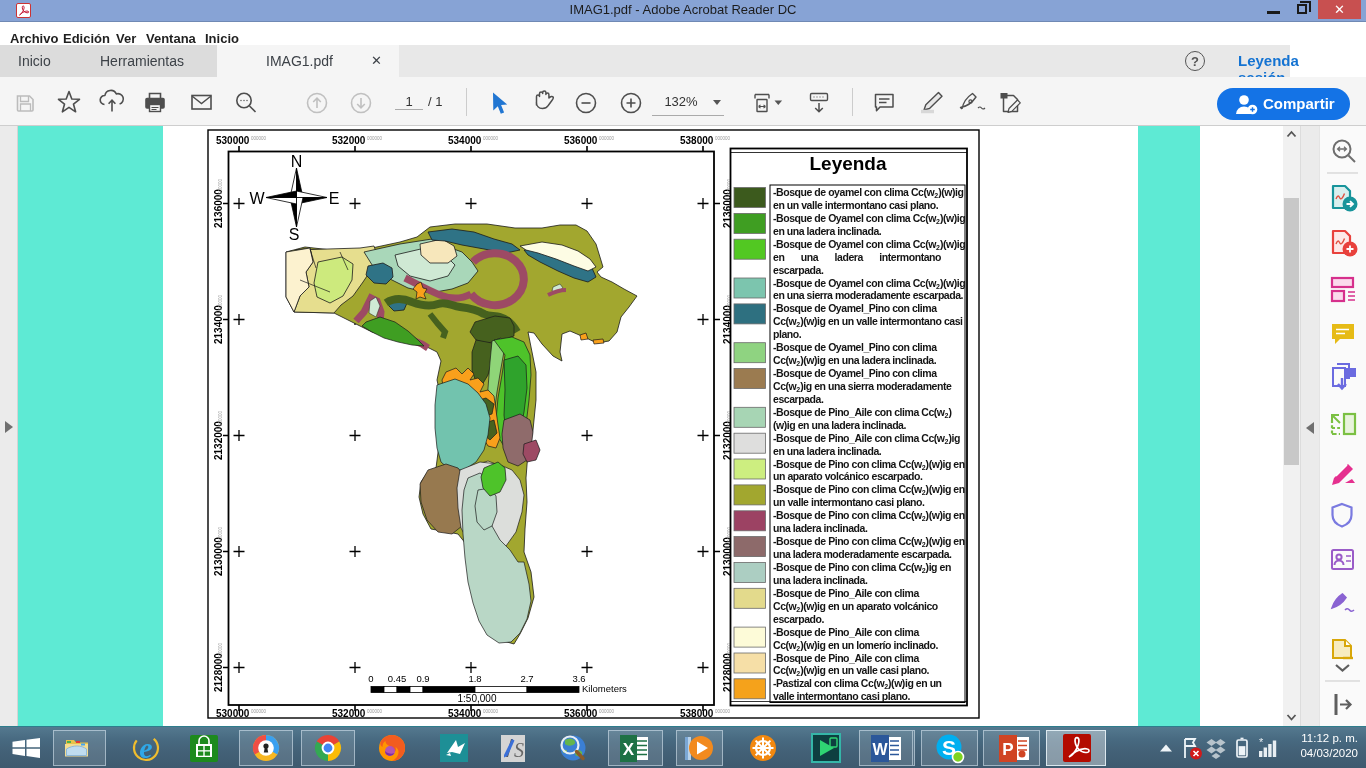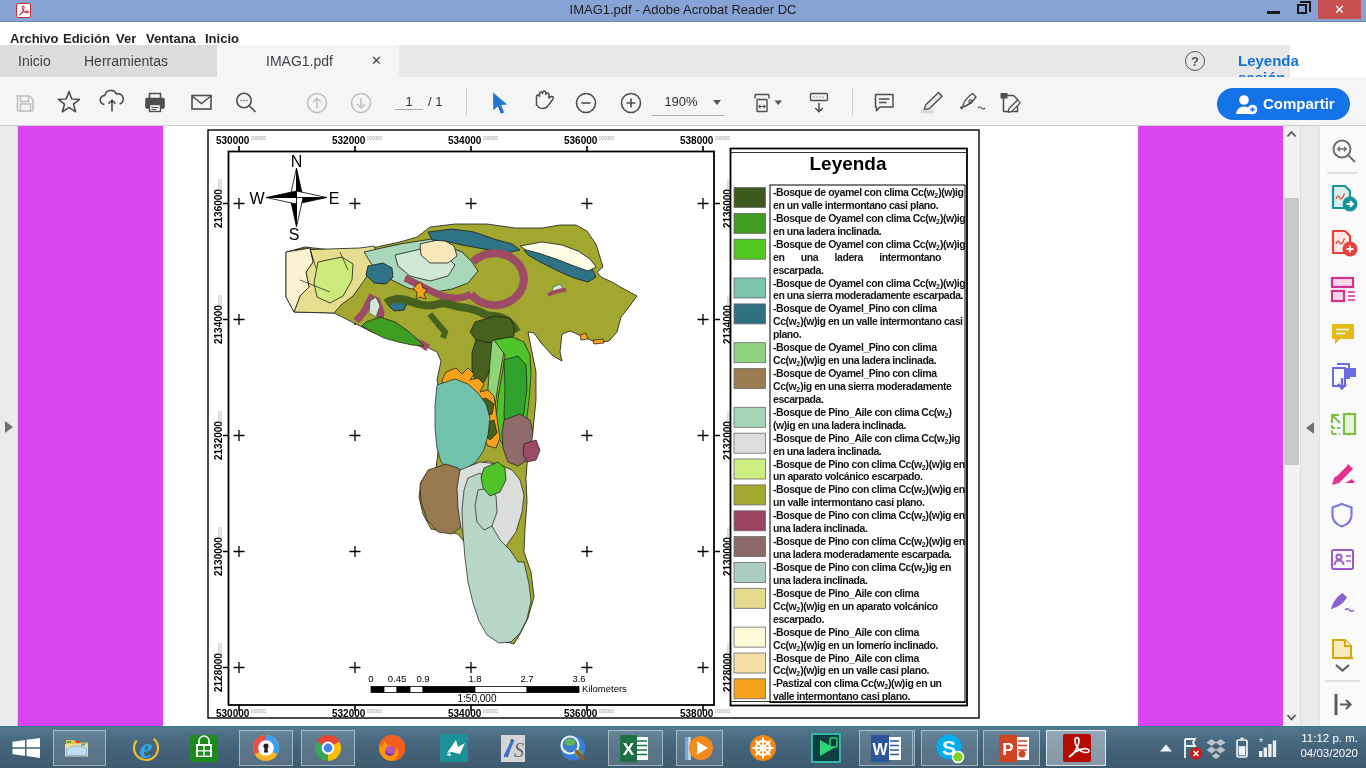--- a/index.html
+++ b/index.html
@@ -33,21 +33,21 @@
   #pgnum { position:absolute; left:395px; top:17px; width:28px; text-align:center; font-size:13px; color:#333; border-bottom:1px solid #aaa; }
   #pgtot { position:absolute; left:428px; top:17px; font-size:13px; color:#333; }
   .vdiv { position:absolute; top:11px; width:1px; height:28px; background:#ccc; }
   #zoomtxt { position:absolute; left:655px; top:17px; width:52px; text-align:center; font-size:13px; color:#333; }
   #zoomline { position:absolute; left:652px; top:38px; width:72px; height:1px; background:#aaa; }
   .caret { position:absolute; width:0; height:0; border-left:4px solid transparent; border-right:4px solid transparent; border-top:5px solid #555; }
   #compartir { position:absolute; left:1217px; top:11px; width:133px; height:32px; background:#1473e6; border-radius:16px; color:#fff; }
   #compartir .ctx { position:absolute; left:46px; top:7px; font-size:15px; font-weight:bold;text-align:center; }
 
   
-  #docarea { position:absolute; left:0; top:126px; width:1366px; height:600px; background:#d946ef; }
+  #docarea { position:absolute; left:0; top:126px; width:1200px; height:600px; background:#5eead4; }
   #leftrail { position:absolute; left:0; top:0; width:18px; height:600px; background:#ebebeb; border-right:1px solid #d4d4d4; }
   #lefttri { position:absolute; left:5px; top:295px; width:0; height:0; border-top:6px solid transparent; border-bottom:6px solid transparent; border-left:8px solid #6f6f6f; }
   #page { position:absolute; left:163px; top:0px; width:975px; height:600px; background:#ffffff; }
   #vsb { position:absolute; left:1283px; top:0; width:17px; height:600px; background:#f1f1f1; }
   #vsb .thumb { position:absolute; left:1px; top:72px; width:15px; height:267px; background:#c8c8c8; }
   #rail2 { position:absolute; left:1300px; top:0; width:19px; height:600px; background:#ebebeb; border-left:1px solid #dcdcdc;}
   #righttri { position:absolute; left:1306px; top:296px; width:0; height:0; border-top:6px solid transparent; border-bottom:6px solid transparent; border-right:8px solid #6f6f6f; }
   #toolspanel { position:absolute; left:1319px; top:0; width:47px; height:600px; background:#fafafa; border-left:1px solid #e4e4e4; }
 
   
@@ -83,21 +83,21 @@
     <span style="left:63px">Edición</span>
     <span style="left:116px">Ver</span>
     <span style="left:146px">Ventana</span>
     <span style="left:205px">Inicio</span>
   </div>
 
   <div id="tabbar">
     <div class="lefttabs"></div>
     <div class="activetab"></div>
     <span class="tabtxt" style="left:18px">Inicio</span>
-    <span class="tabtxt" style="left:84px">Herramientas</span>
+    <span class="tabtxt" style="left:100px">Herramientas</span>
     <span class="tabtxt" style="left:266px">IMAG1.pdf</span>
     <span class="tabtxt" style="left:371px;font-size:13px">✕</span>
     <div id="qmark">?</div>
     <div id="iniciar">Leyenda sesión</div>
   </div>
 
   <div id="toolbar">
     <svg id="tbicons" style="position:absolute;left:0;top:0" width="1366" height="49" xmlns="http://www.w3.org/2000/svg">
       <g fill="none" stroke="#4e4e4e" stroke-width="1.6">
 
@@ -162,21 +162,21 @@
         <path d="M1009,31.5 l8.5,-8.5 l2.8,2.8 l-8.5,8.5 l-3.8,1 Z" fill="#f5f5f5" stroke-width="1.2" stroke-linejoin="round"></path>
       </g>
 
       <path d="M493,15.5 L493.3,33.5 L497.8,29.3 L500.8,36.8 L504.1,35.4 L501.1,28.1 L507.2,27.6 Z" fill="#2176d2" stroke="none"></path>
 
       <path d="M774.5,23.5 l3.8,4.5 3.8,-4.5 z" fill="#555"></path>
     </svg>
     <div id="pgnum">1</div>
       <div id="pgtot">/ 1</div>
     <div class="vdiv" style="left:466px"></div>
-    <div id="zoomtxt">190%</div>
+    <div id="zoomtxt">132%</div>
       <div id="zoomline"></div>
     <div class="caret" style="left:713px;top:23px"></div>
     <div class="vdiv" style="left:852px"></div>
     <div id="compartir">
         <svg style="position:absolute;left:16px;top:5px" width="30" height="24" xmlns="http://www.w3.org/2000/svg">
           <circle cx="11" cy="7" r="4.8" fill="#fff"></circle>
           <path d="M3,21 a8,7.5 0 0 1 16,0 Z" fill="#fff"></path>
           <circle cx="19.5" cy="16.5" r="4.8" fill="#fff"></circle>
           <path d="M17.2,16.5 h4.6 M19.5,14.2 v4.6" stroke="#1473e6" stroke-width="1.4" fill="none"></path>
         </svg>

